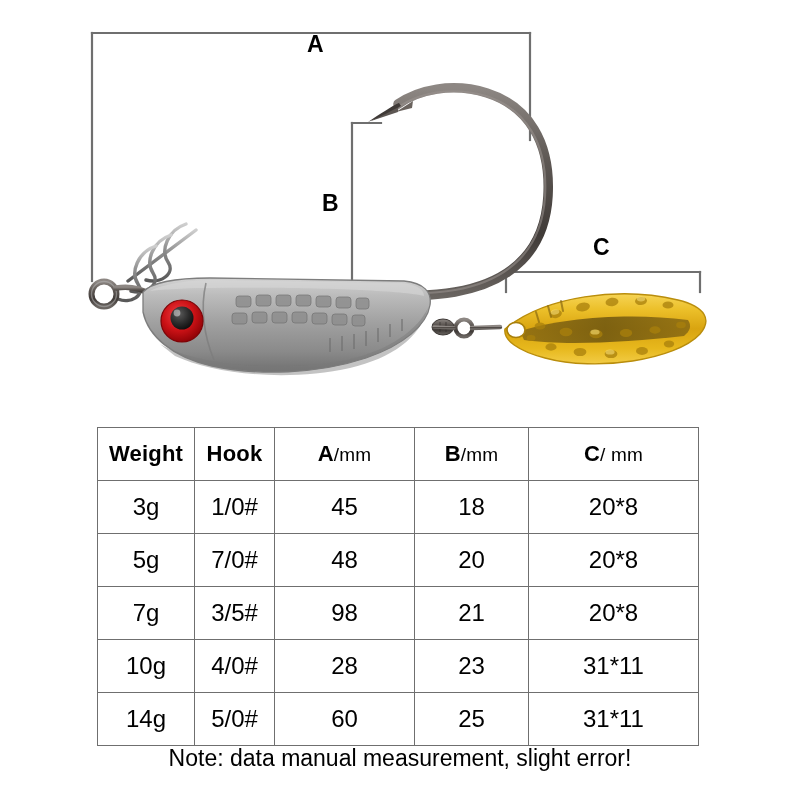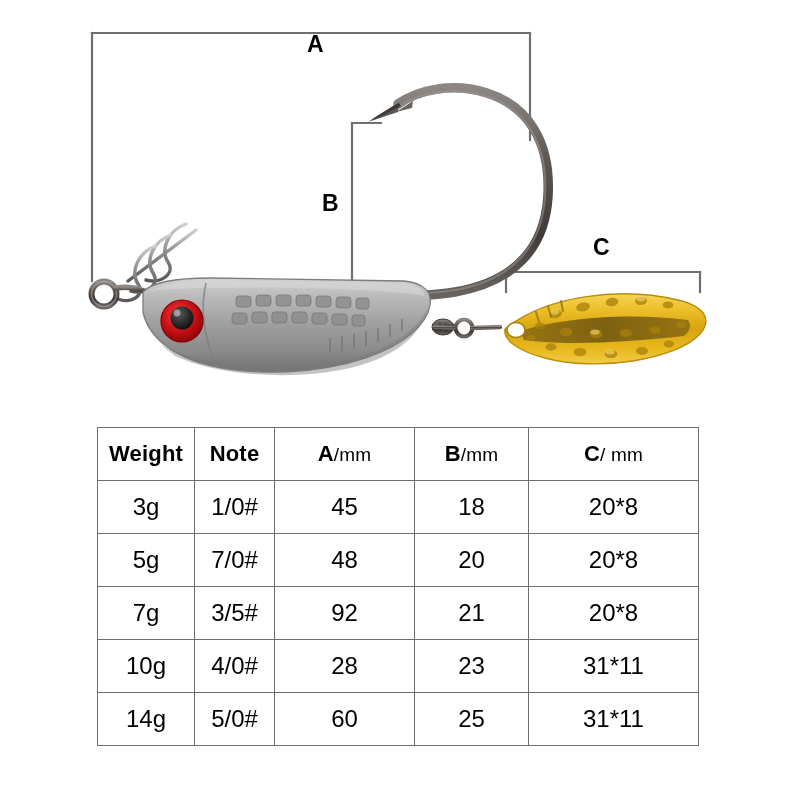--- a/index.html
+++ b/index.html
@@ -333,21 +333,21 @@
           <col class="col-a">
           <col class="col-b">
           <col class="col-c">
       </colgroup>
       <thead>
         <tr>
           <th>
             <span class="hdr-letter">Weight</span>
           </th>
           <th>
-            <span class="hdr-letter">Note</span>
+            <span class="hdr-letter">Hook</span>
           </th>
           <th>
             <span class="hdr-letter">A</span><span class="unit">/mm</span>
           </th>
           <th>
             <span class="hdr-letter">B</span><span class="unit">/mm</span>
           </th>
           <th>
             <span class="hdr-letter">C</span><span class="unit">/ mm</span>
           </th>
@@ -364,21 +364,21 @@
         <tr>
           <td>5g</td>
           <td>7/0#</td>
           <td>48</td>
           <td>20</td>
           <td>20*8</td>
         </tr>
         <tr>
           <td>7g</td>
           <td>3/5#</td>
-          <td>92</td>
+          <td>98</td>
           <td>21</td>
           <td>20*8</td>
         </tr>
         <tr>
           <td>10g</td>
           <td>4/0#</td>
           <td>28</td>
           <td>23</td>
           <td>31*11</td>
         </tr>
@@ -386,14 +386,15 @@
           <td>14g</td>
           <td>5/0#</td>
           <td>60</td>
           <td>25</td>
           <td>31*11</td>
         </tr>
       </tbody>
     </table>
   </div>
 
+  <div id="note">Note: data manual measurement, slight error!</div>
 
 </div>
 
 </body></html>

